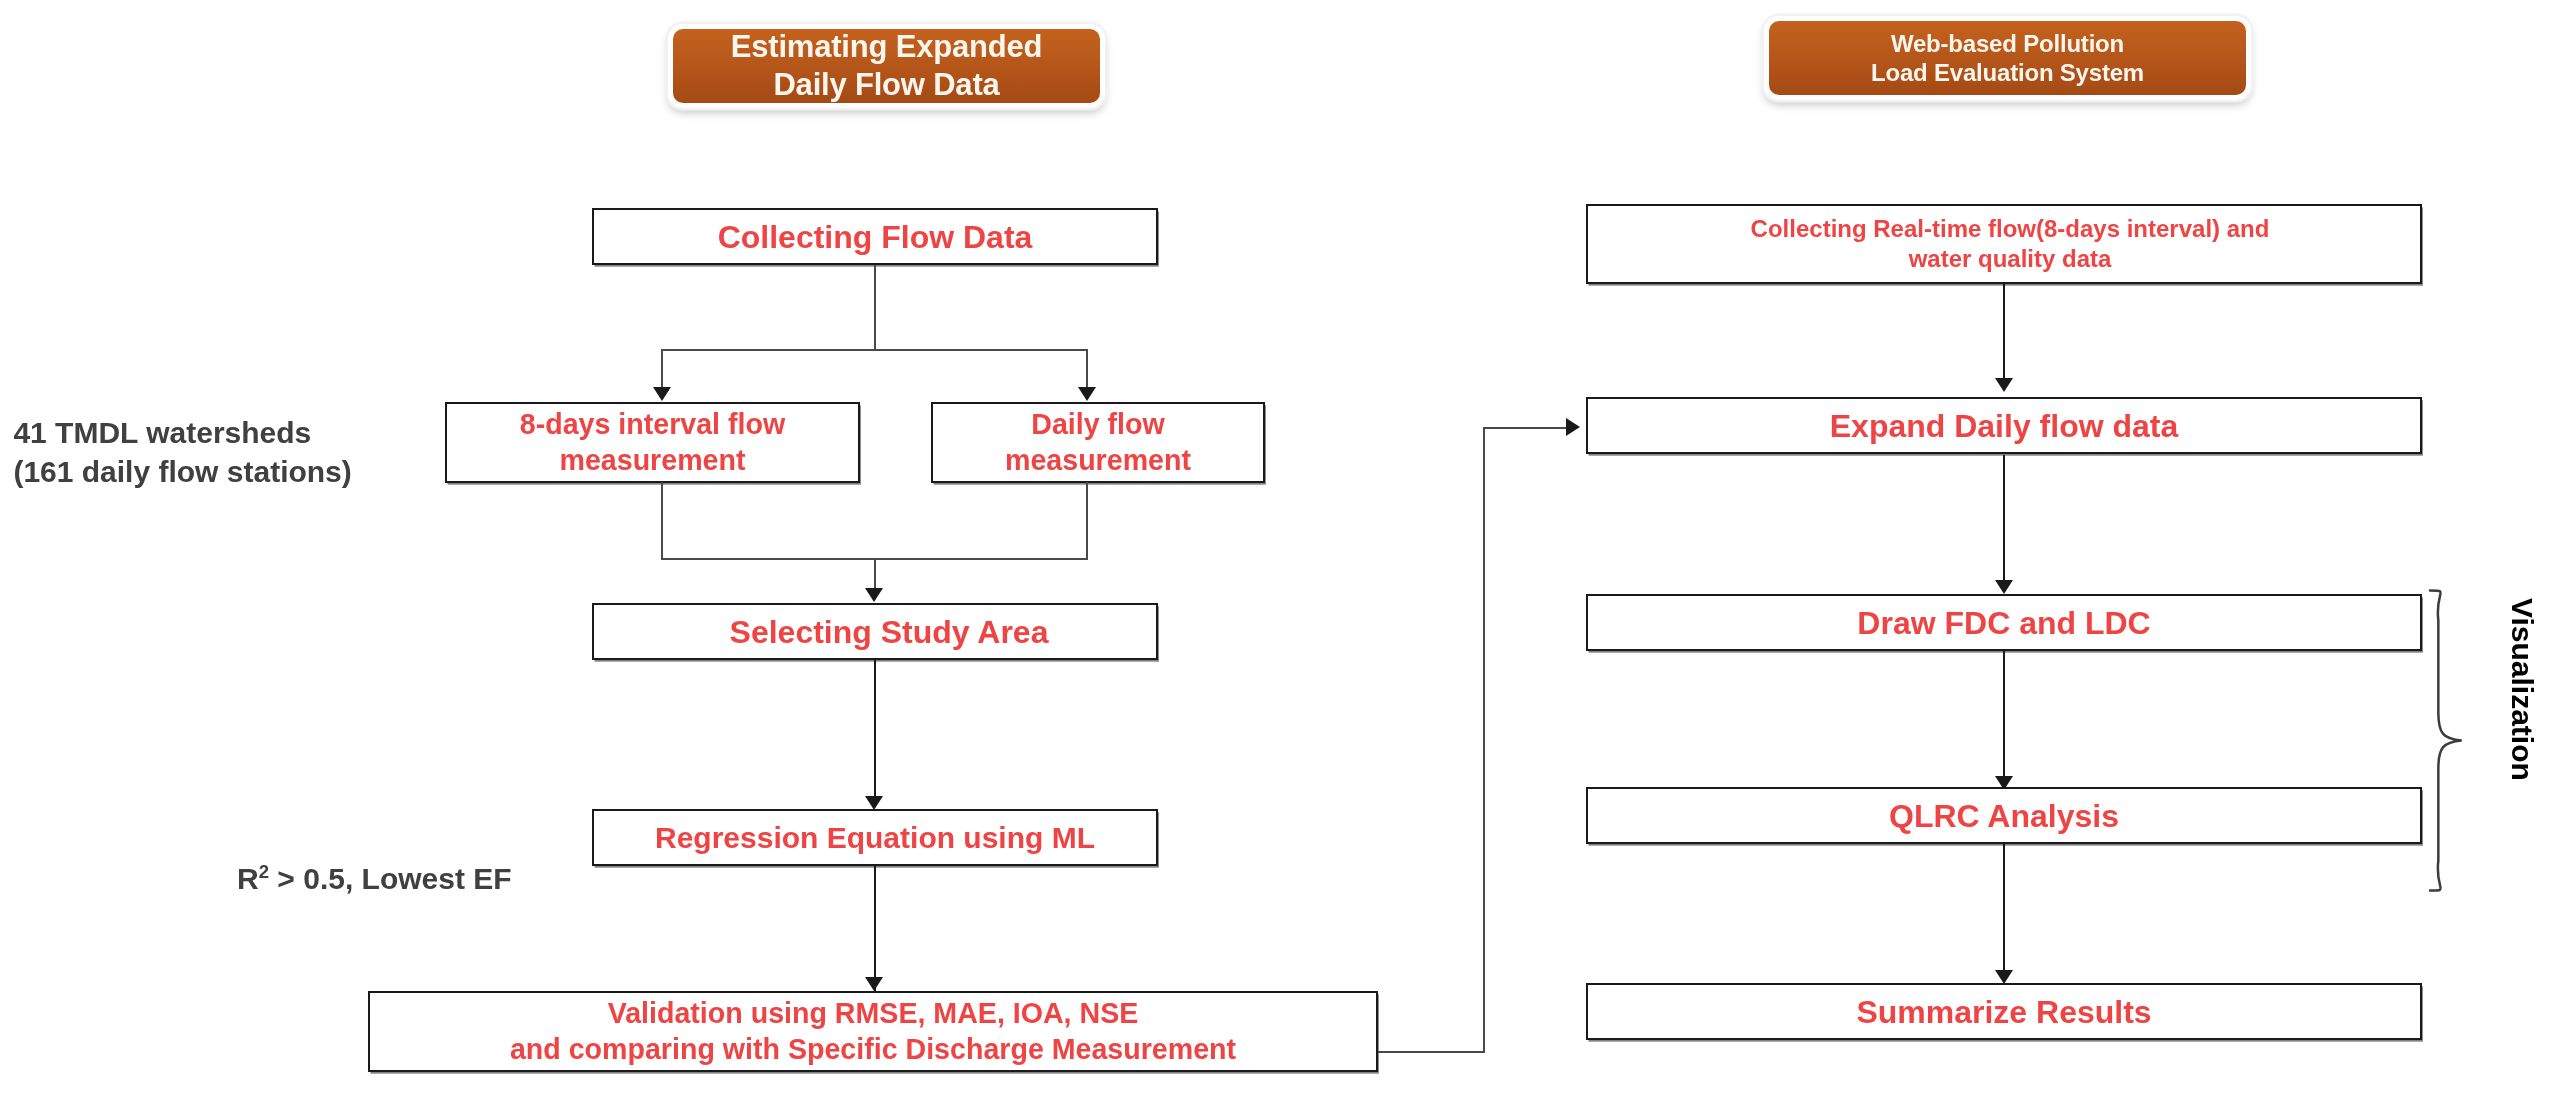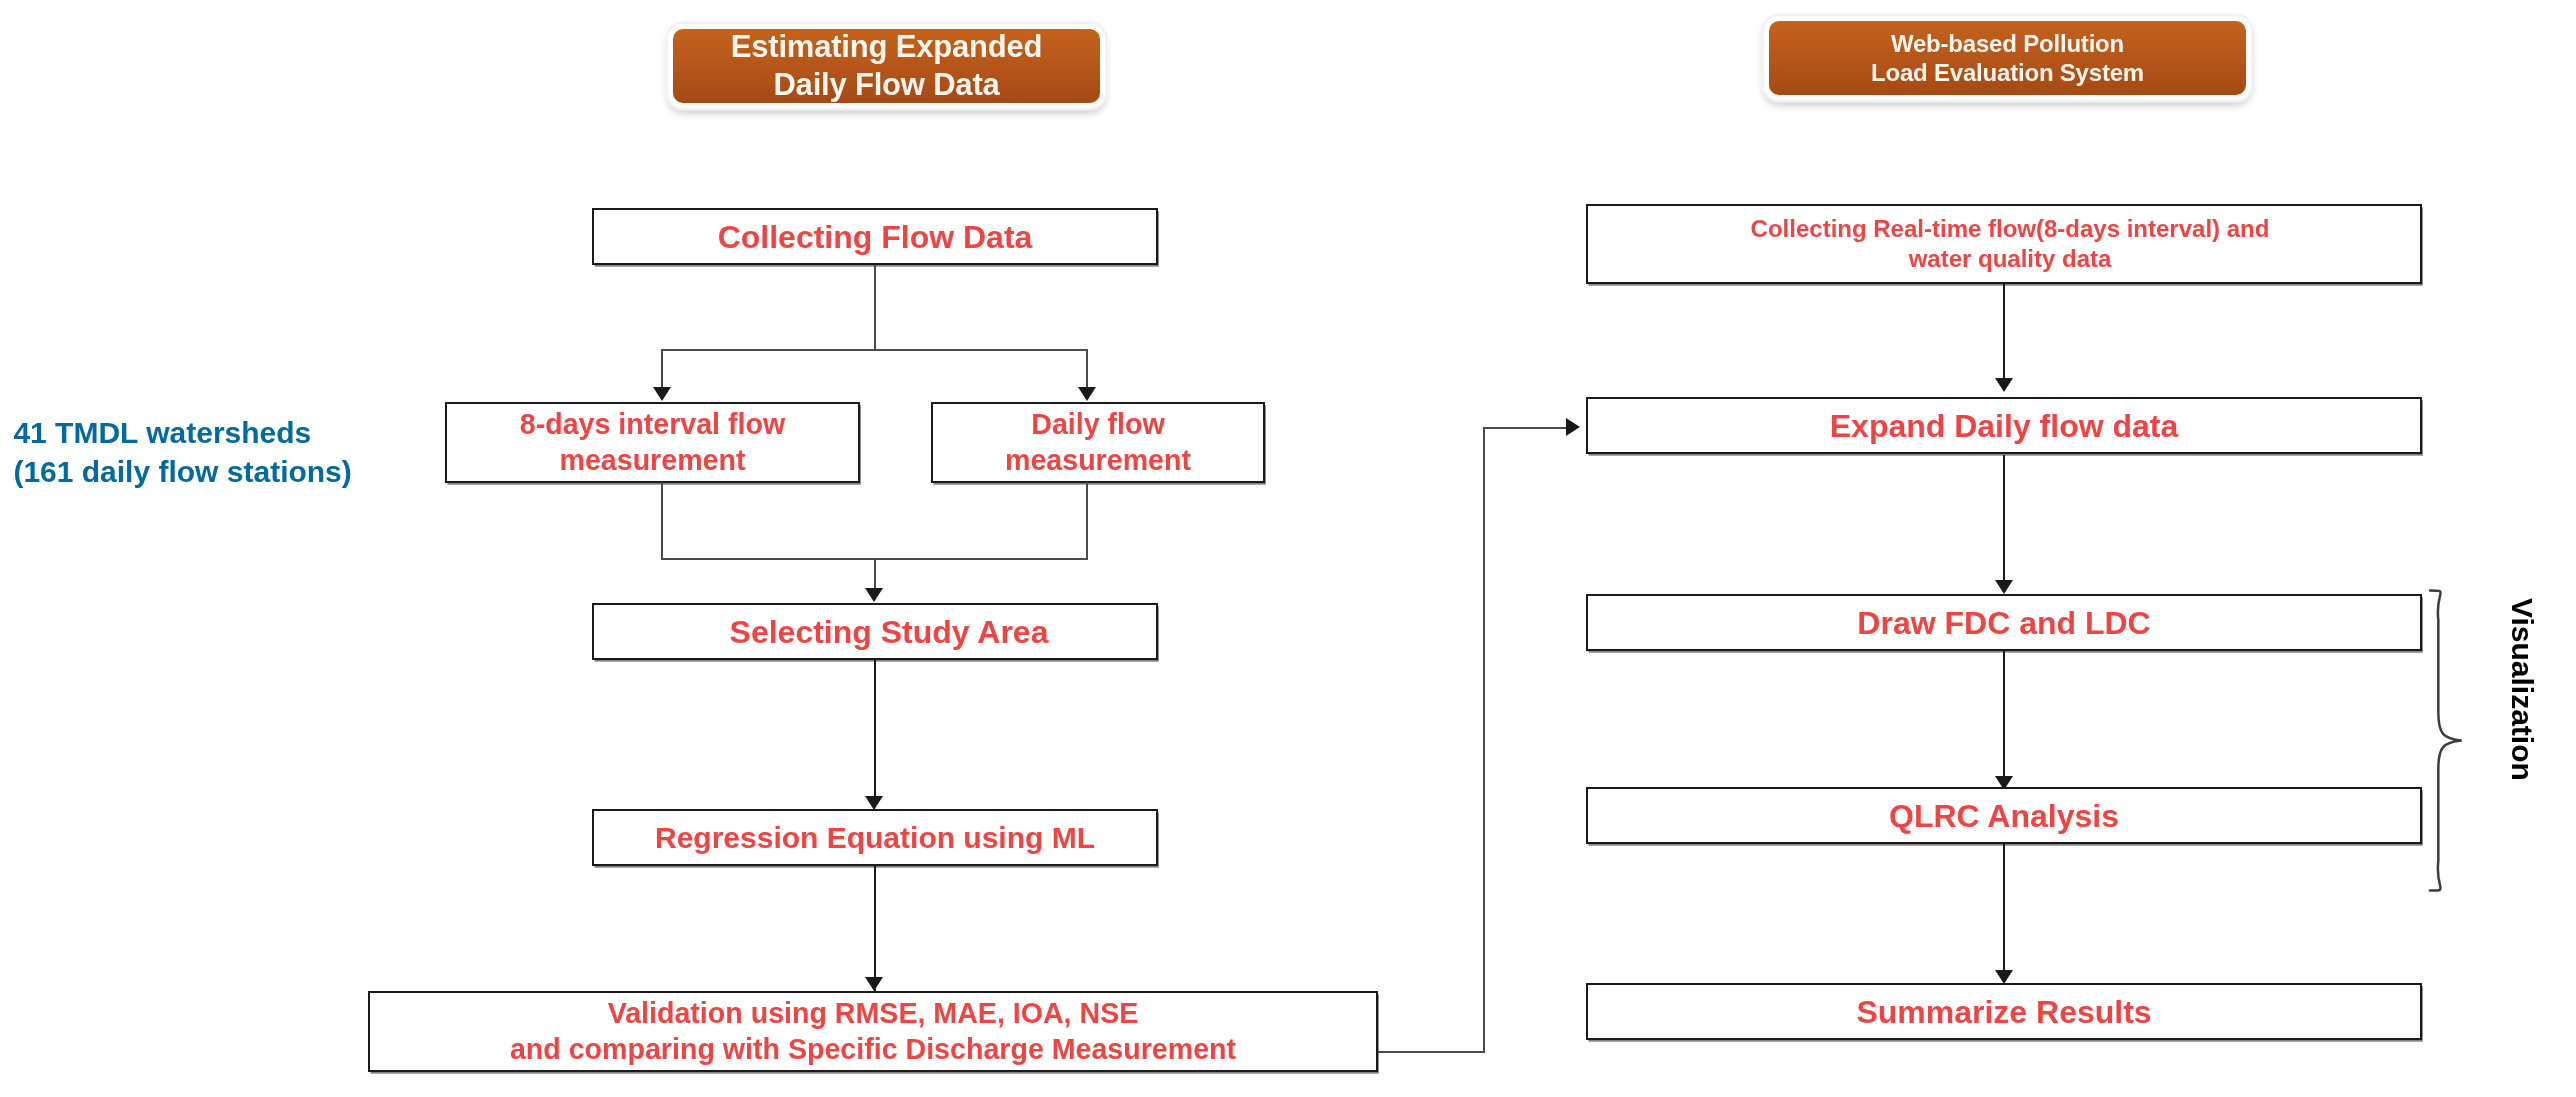--- a/index.html
+++ b/index.html
@@ -49,21 +49,21 @@
     text-align: center;
     color: #ef4444;
     font-weight: bold;
     line-height: 1.25;
     white-space: pre-line;
   }
 
   
   .annot {
     position: absolute;
-    color: #0369a1;
+    color: #404040;
     font-weight: bold;
     text-align: left;
     line-height: 1.3;
     white-space: pre-line;
   }
   .annot sup { font-size: 0.62em; vertical-align: super; }
 
   
   .vlabel {
     position: absolute;
@@ -144,20 +144,23 @@
   <div class="vline" style="left:874px; top:866px; width:1.7px; height:128px;"></div>
   <div class="arrow-down" style="left:865px; top:977px;"></div>
 
   <div class="box" style="left:368px; top:991px; width:1010px; height:81px; font-size:28.6px;">Validation using RMSE, MAE, IOA, NSE
 and comparing with Specific Discharge Measurement</div>
 
   <div class="annot" style="left:13.4px; top:413px; width:420px; font-size:30px;">41 TMDL watersheds
 (161 daily flow stations)</div>
 
 
+  <div class="annot" style="left:237px; top:820px; width:336px; font-size:30px;">
+    <span>R</span><sup>2</sup><span> &gt; 0.5, Lowest EF</span>
+  </div>
 
   <div class="hline thin" style="left:1378px; top:1051px; width:107px; height:1.7px;"></div>
   <div class="vline thin" style="left:1483px; top:427px; width:1.7px; height:626px;"></div>
   <div class="hline thin" style="left:1483px; top:427px; width:86px; height:1.7px;"></div>
   <div class="arrow-right" style="left:1566px; top:418px;"></div>
 
   <div class="box" style="left:1586px; top:204px; width:836px; height:80px; font-size:24px;padding-left:12px;">Collecting Real-time flow(8-days interval) and
 water quality data</div>
 
   <div class="vline" style="left:2003px; top:284px; width:1.7px; height:99px;"></div>

